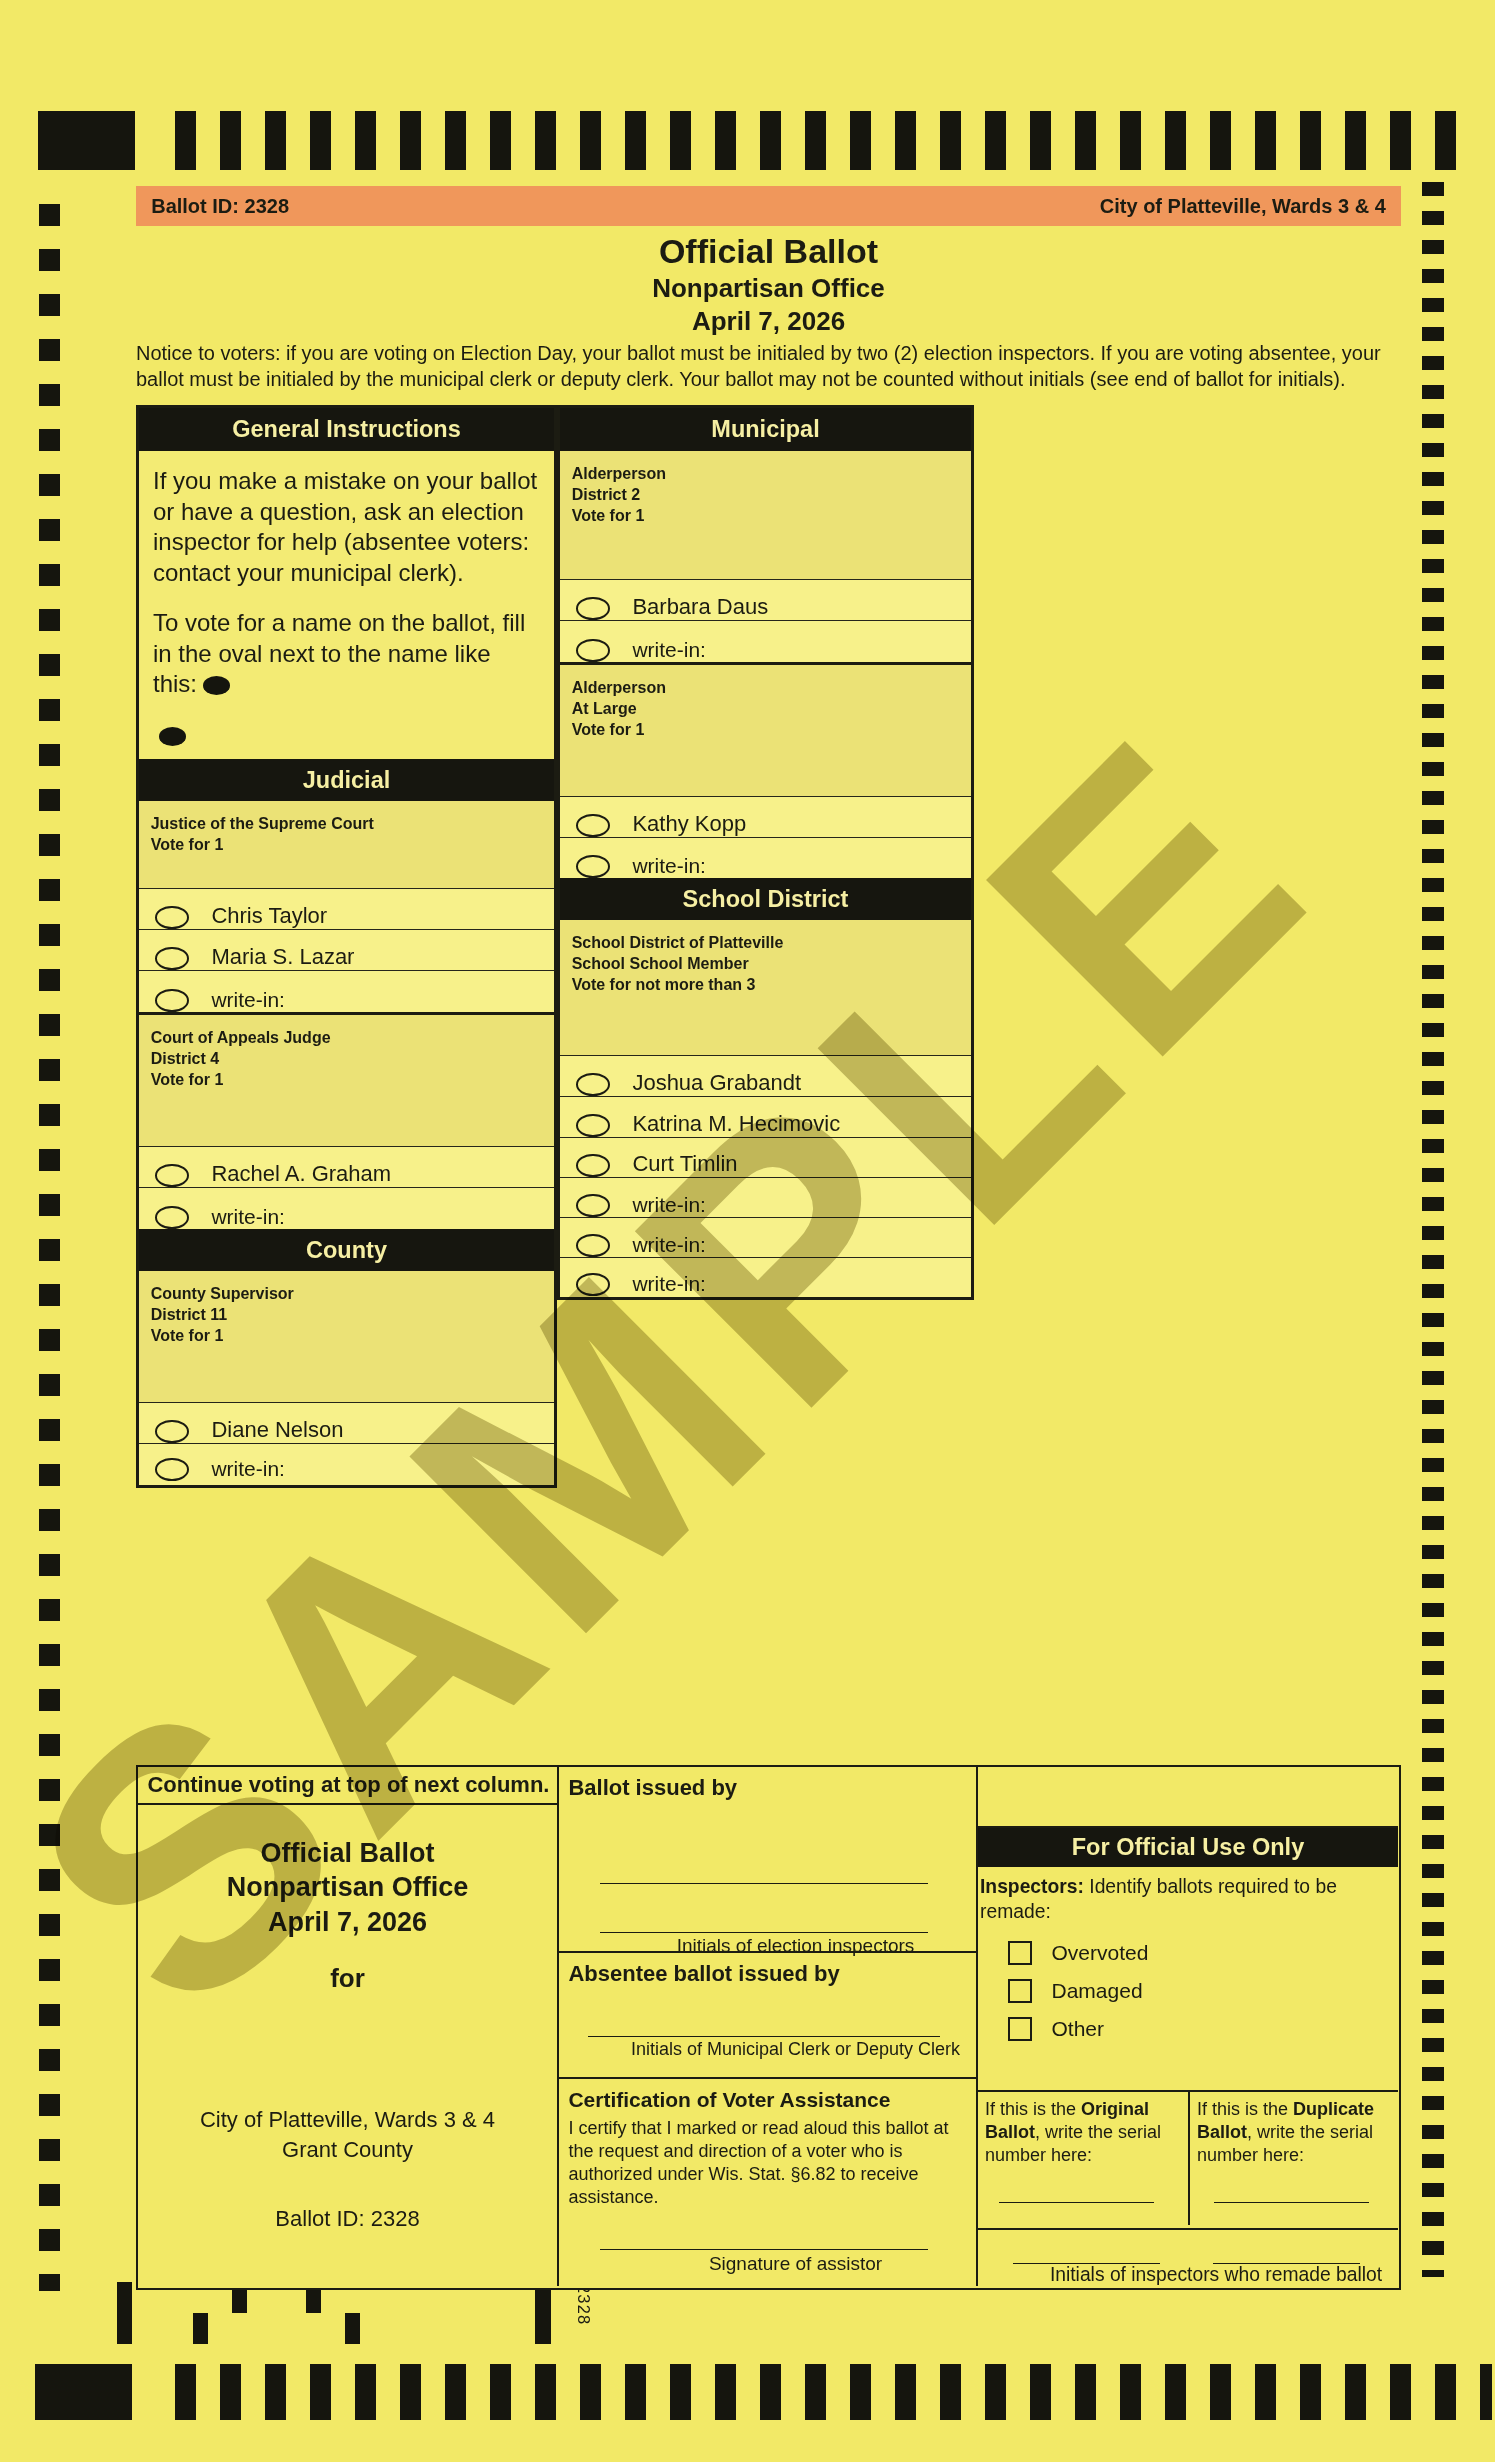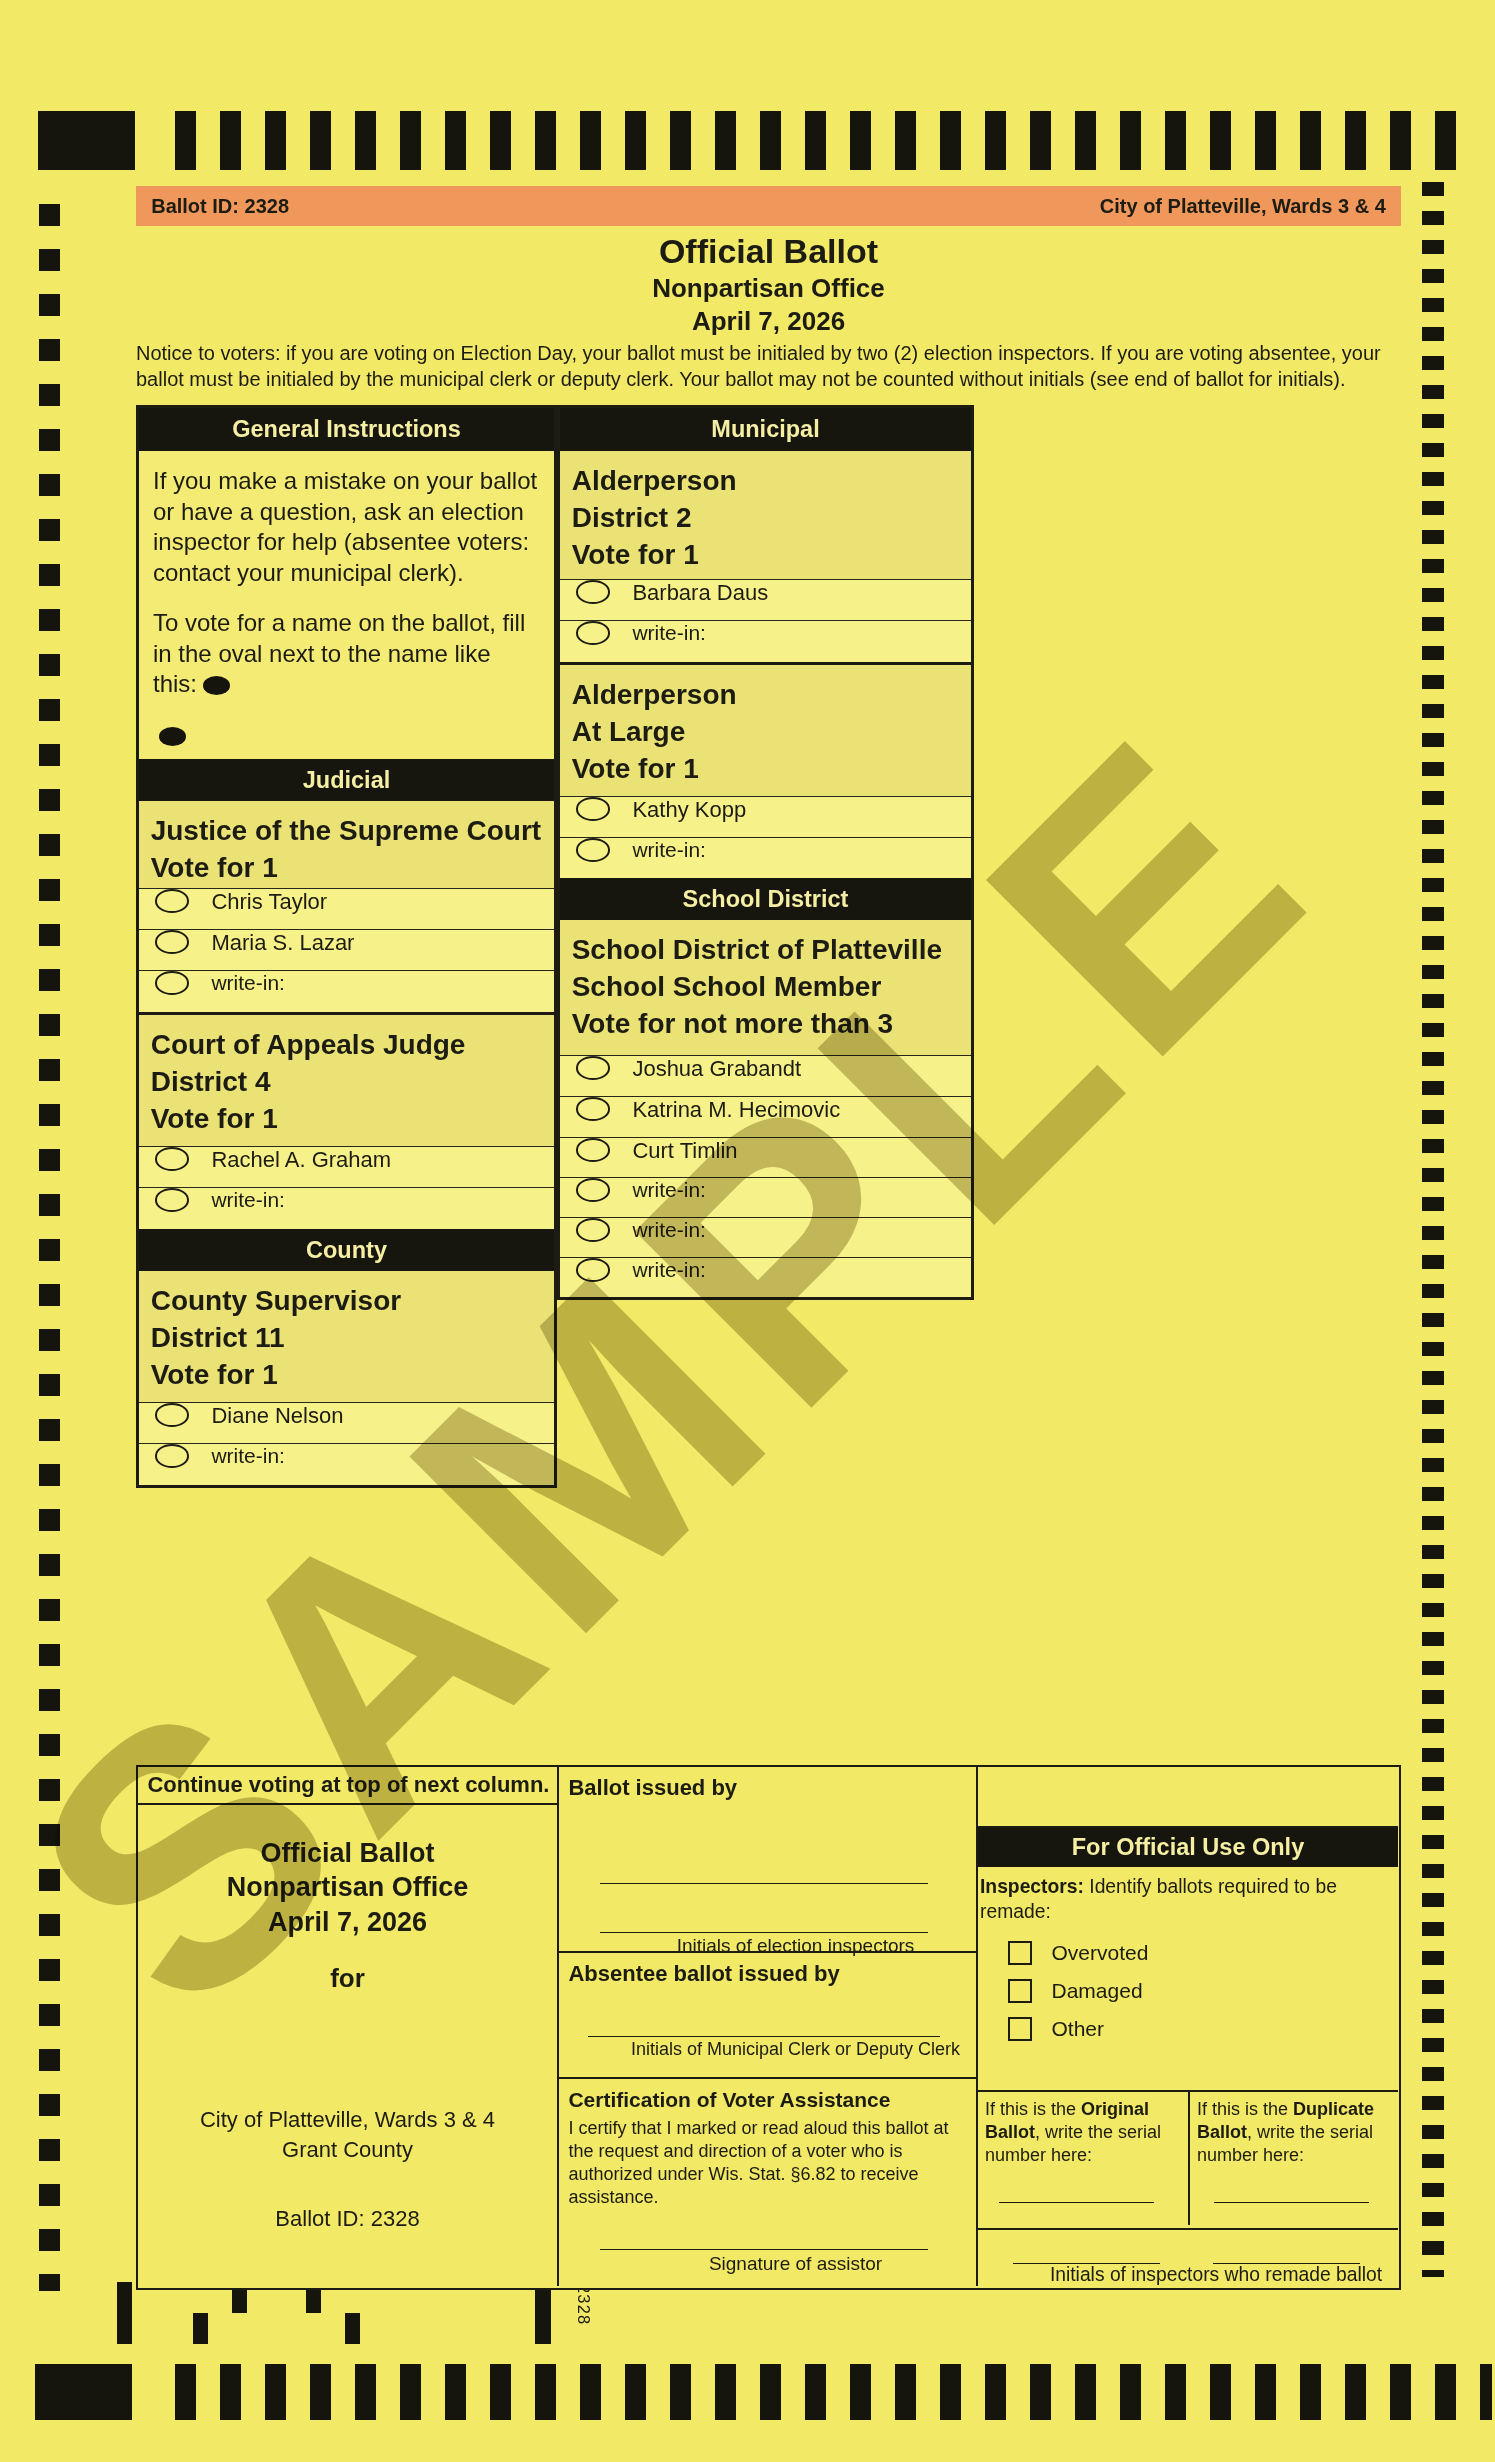--- a/index.html
+++ b/index.html
@@ -35,23 +35,23 @@
   .bdate{left:136px;top:306px;width:1265px;text-align:center;font-size:26px;font-weight:bold;}
   .notice{left:136px;top:340px;width:1272px;font-size:20px;line-height:1.32;}
   
   .col{position:absolute;border:3.5px solid #1c1c12;background:#F7F18A;box-sizing:border-box;overflow:hidden;}
   .colL{left:136px;top:405px;width:421px;height:1083px;}
   .colR{left:557px;top:405px;width:417px;height:895px;}
   .secbar{background:#16160f;color:#F6EFA3;font-weight:bold;font-size:23.5px;display:flex;align-items:center;justify-content:center;box-sizing:border-box;}
   .instr{background:#F3EB74;box-sizing:border-box;padding:15.2px 14px 5.9px 14px;font-size:24px;line-height:1.27;}
   .instr p{margin:0 0 20px 0;}
   .foval{display:inline-block;width:27px;height:19px;background:#15150e;border-radius:50%;vertical-align:middle;margin-left:5.9px;}
-  .contest{background:#EBE276;box-sizing:border-box;padding:11.7px 11.7px 0 11.7px;font-size:28px;font-weight:bold;line-height:1.32;}
+  .contest{background:#EBE276;box-sizing:border-box;padding:11.7px 11.7px 0 11.7px;font-size:16px;font-weight:bold;line-height:1.32;}
   .tborder{border-top:3.5px solid #1c1c12;}
-  .crow{display:flex;align-items:flex-start;box-sizing:border-box;border-top:1.2px solid #26261a;padding-left:16.4px;font-size:22px;}
+  .crow{display:flex;align-items:flex-end;box-sizing:border-box;border-top:1.2px solid #26261a;padding-left:16.4px;font-size:22px;}
   .crow .nm{padding-left:22px;}
   .oval{display:inline-block;width:34px;height:23.5px;border:2.3px solid #1c1c12;border-radius:50%;background:#F7F18A;flex:0 0 auto;box-sizing:border-box;}
   .win{font-size:21px;}
   
   .foot{left:136px;top:1765px;width:1265px;height:525px;border:2.9px solid #1c1c12;box-sizing:border-box;background:#F2E967;}
   .fcell{position:absolute;box-sizing:border-box;}
   .fL{left:0;top:0;width:421px;height:519px;border-right:2.9px solid #1c1c12;}
   .fM{left:421px;top:0;width:419px;height:519px;border-right:2.9px solid #1c1c12;}
   .fR{left:840px;top:0;width:420px;height:519px;}
   .contbar{height:38px;border-bottom:2.9px solid #1c1c12;display:flex;align-items:center;padding-left:9.4px;font-size:22px;font-weight:bold;box-sizing:border-box;}

